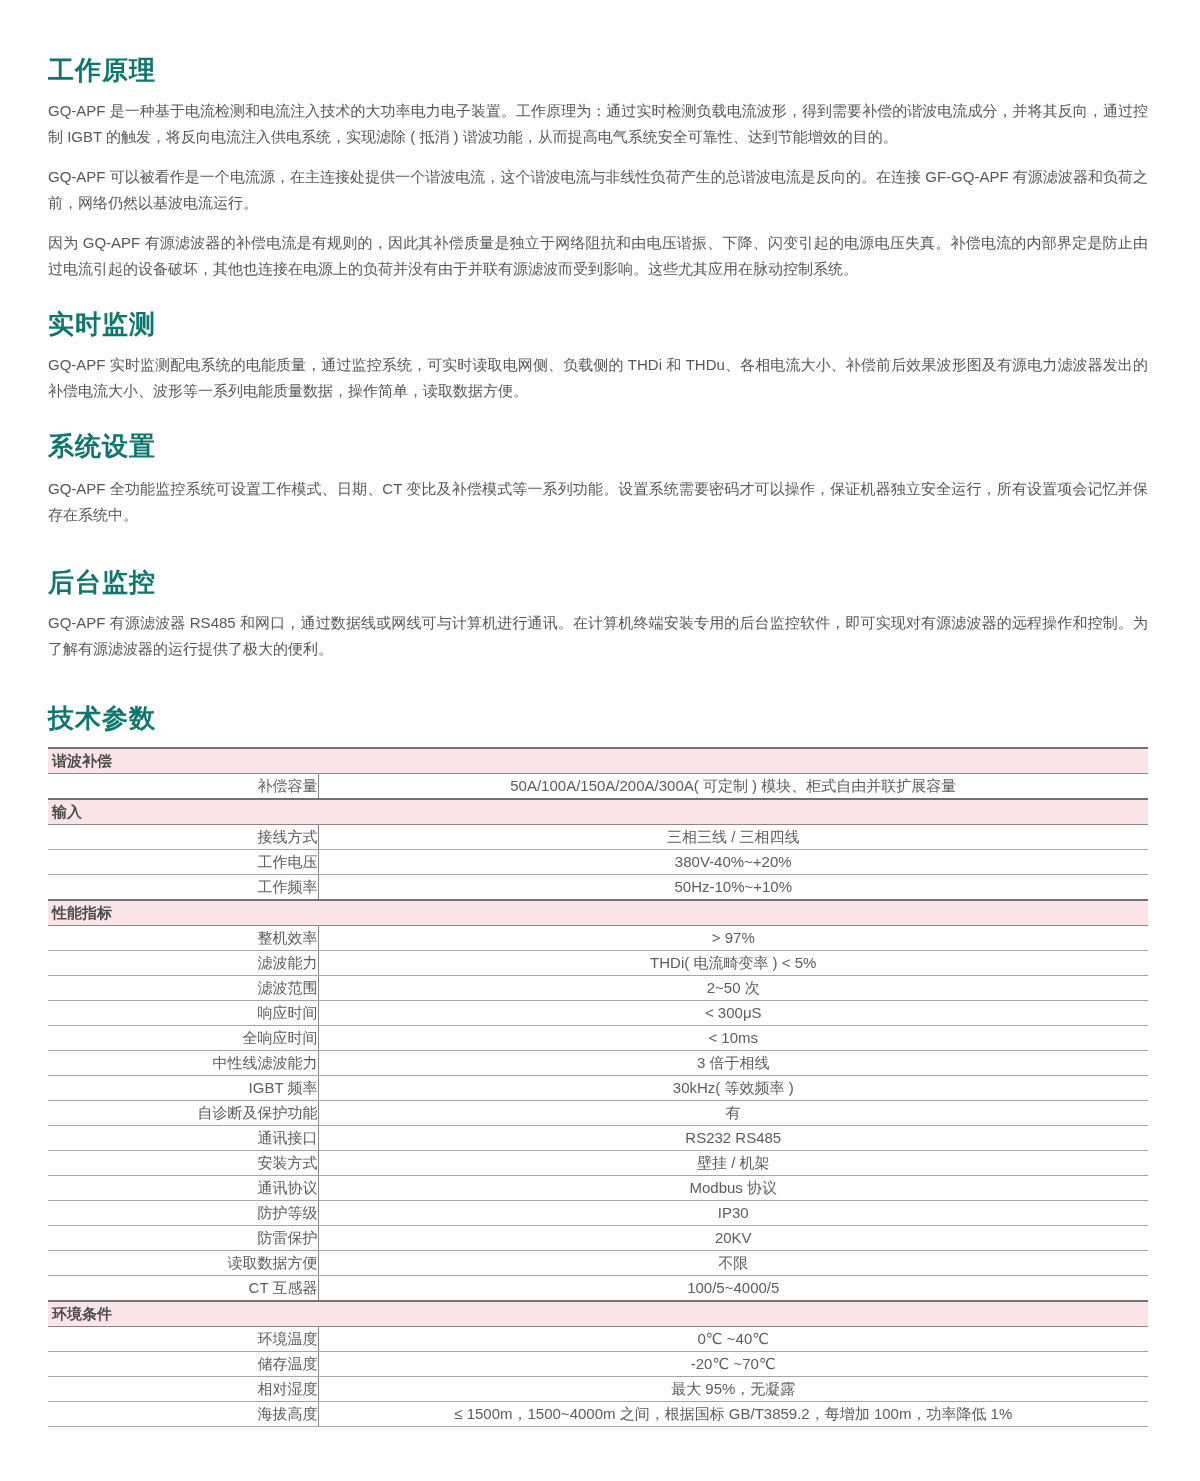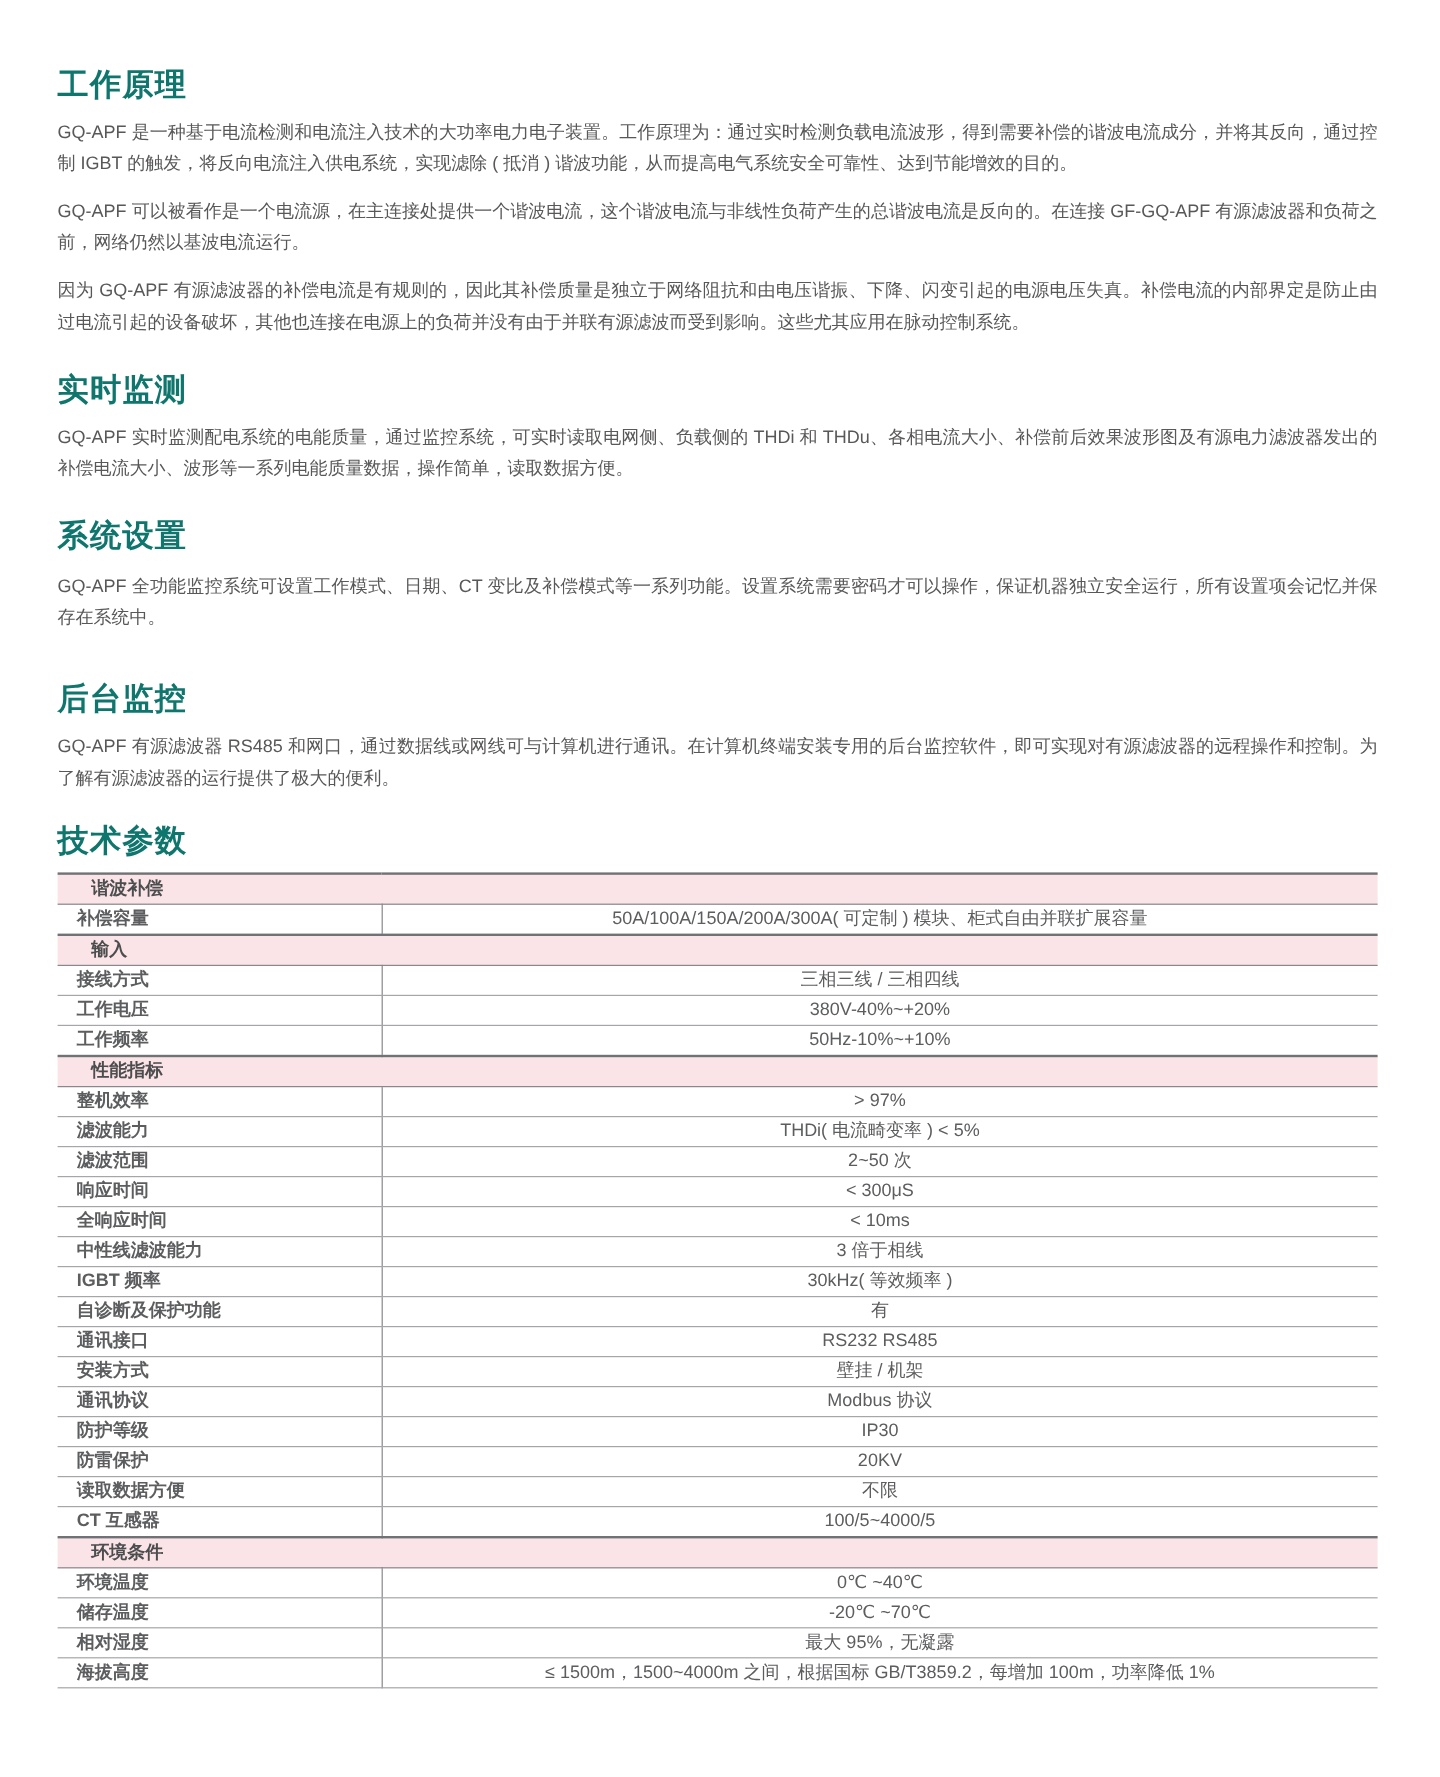--- a/index.html
+++ b/index.html
@@ -21,21 +21,21 @@
   .section-heading {
     color: #0f766e;
     font-size: 26px;
     line-height: 28px;
     font-weight: 600;
     margin: 0;
     letter-spacing: 1px;
   }
   .mt-28 { margin-top: 28px; }
   .mt-40 { margin-top: 40px; }
-  .mt-44 { margin-top: 24px; }
+  .mt-44 { margin-top: 44px; font-family: Liberation Mono, monospace; }
   .body-para {
     font-size: 15px;
     line-height: 26px;
     color: #595757;
     text-align: justify;
     margin: 14px 0 0 0;
   }
   
   table.spec-table {
     width: 100%;
@@ -46,33 +46,32 @@
   }
   table.spec-table td {
     line-height: 18px;
     padding: 3px 0;
     vertical-align: middle;
   }
   tr.group-header td {
     background: #fbe4e7;
     color: #4c4d4f;
     font-weight: bold;
-    padding-left: 28px;
+    padding-left: 4px;
     border-top: 2px solid #717276;
     border-bottom: 1px solid #87888b;
   }
   tr.spec-row td {
     color: #5c5d5f;
     border-bottom: 1px solid #a4a6a9;
   }
   tr.spec-row td.lbl {
     padding-left: 16px;
     border-right: 1px solid #87888b;
-    text-align: left;
-    font-weight: bold;
+    text-align: right;
   }
   tr.spec-row td.val {
     text-align: center;
   }
 </style>
 </head>
 <body>
 
 <div class="page">
 

